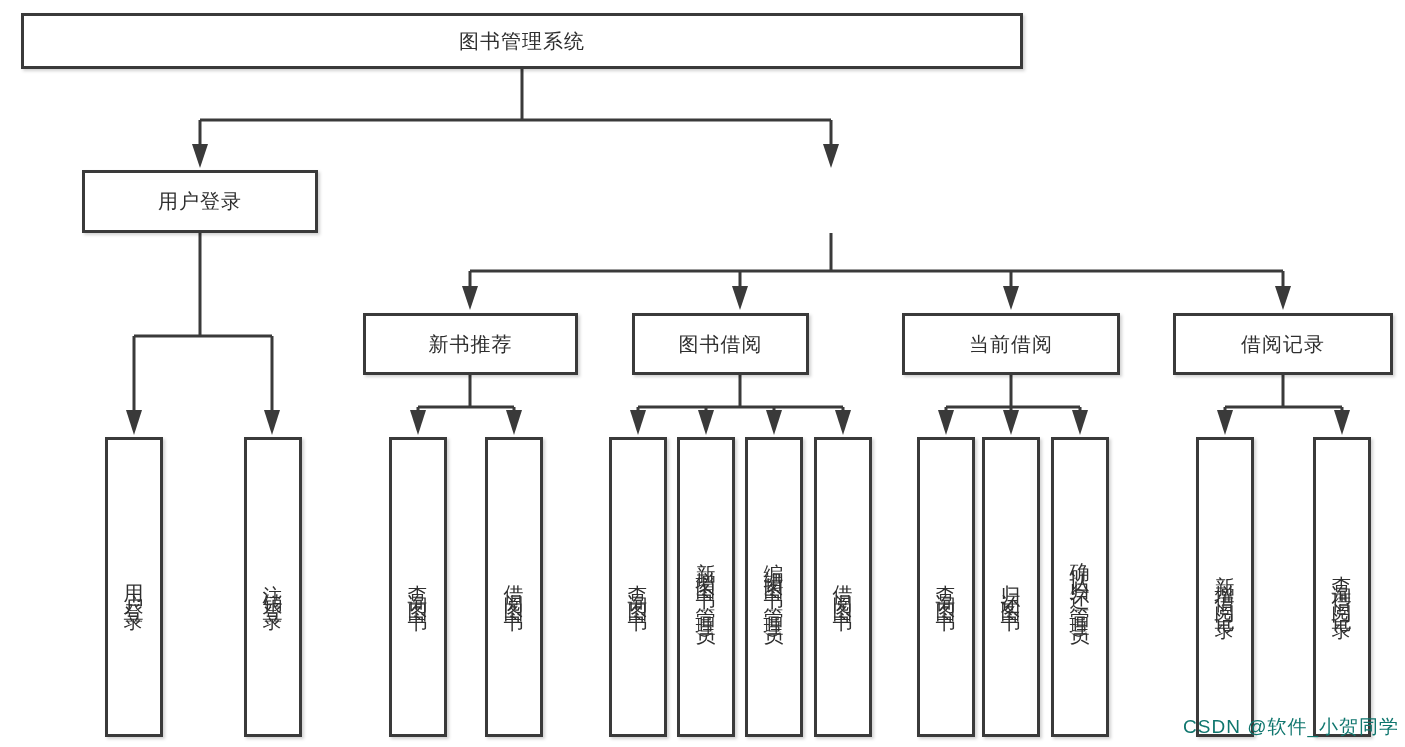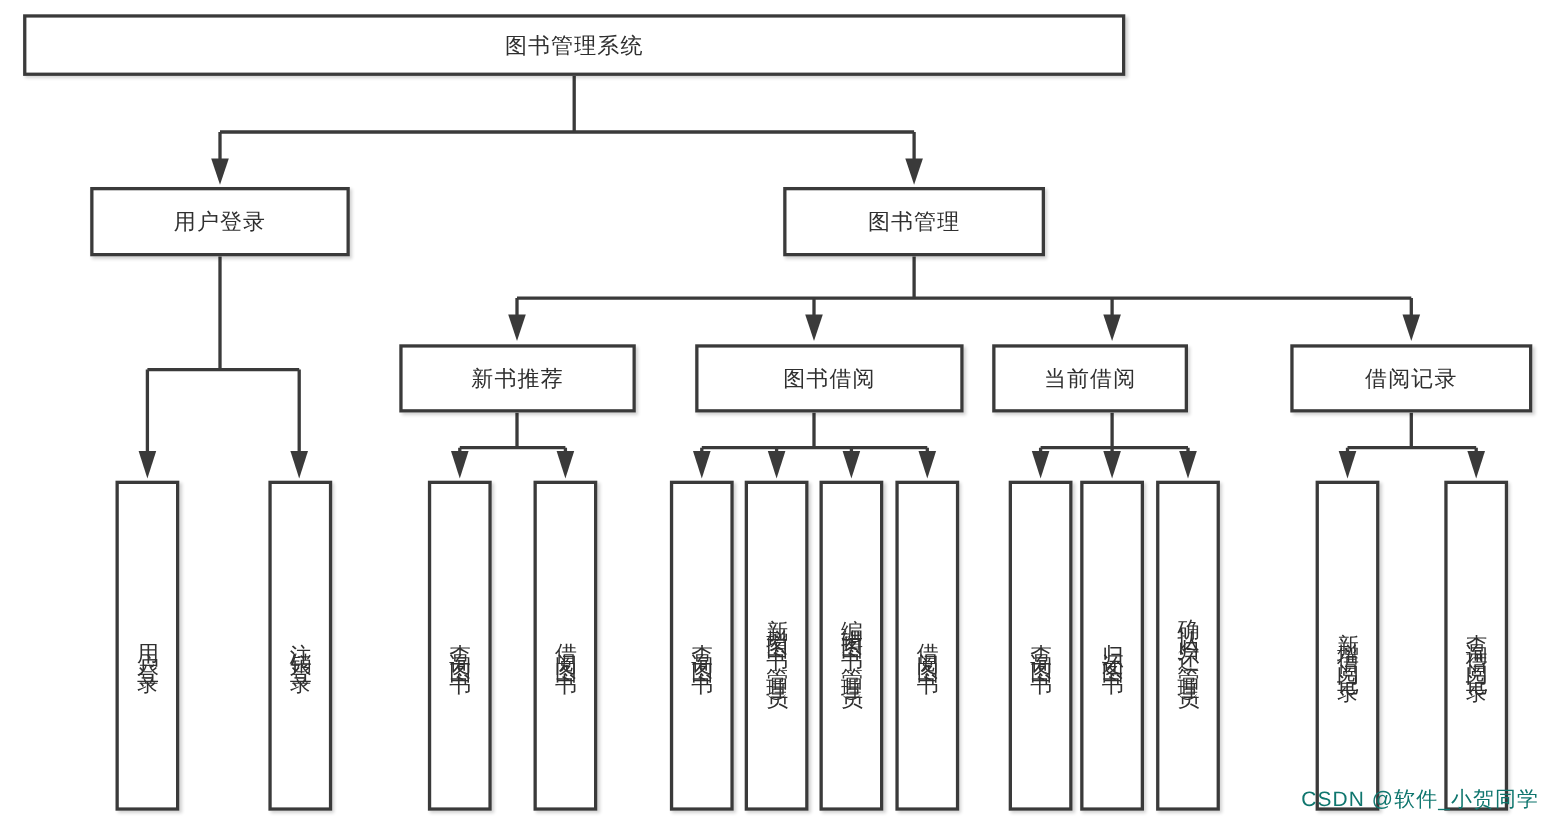--- a/index.html
+++ b/index.html
@@ -97,31 +97,28 @@
     </g>
   </svg>
 
   <div class="box" style="left:21px; top:13px; width:1002px; height:56px;">
     <span>图书管理系统</span>
   </div>
 
   <div class="box" style="left:82px; top:170px; width:236px; height:63px;">
     <span>用户登录</span>
   </div>
-  <div class="box" style="left:712px; top:170px; width:238px; height:63px;">
-    <span>图书管理</span>
-  </div>
 
   <div class="box" style="left:363px; top:313px; width:215px; height:62px;">
     <span>新书推荐</span>
   </div>
-  <div class="box" style="left:632px; top:313px; width:244px; height:62px;">
+  <div class="box" style="left:632px; top:313px; width:177px; height:62px;">
     <span>图书借阅</span>
   </div>
-  <div class="box" style="left:902px; top:313px; width:178px; height:62px;">
+  <div class="box" style="left:902px; top:313px; width:218px; height:62px;">
     <span>当前借阅</span>
   </div>
   <div class="box" style="left:1173px; top:313px; width:220px; height:62px;">
     <span>借阅记录</span>
   </div>
 
   <div class="box leaf" style="left:105px; top:437px; width:58px; height:300px;">
     <span>用户登录</span>
   </div>
   <div class="box leaf" style="left:244px; top:437px; width:58px; height:300px;">

